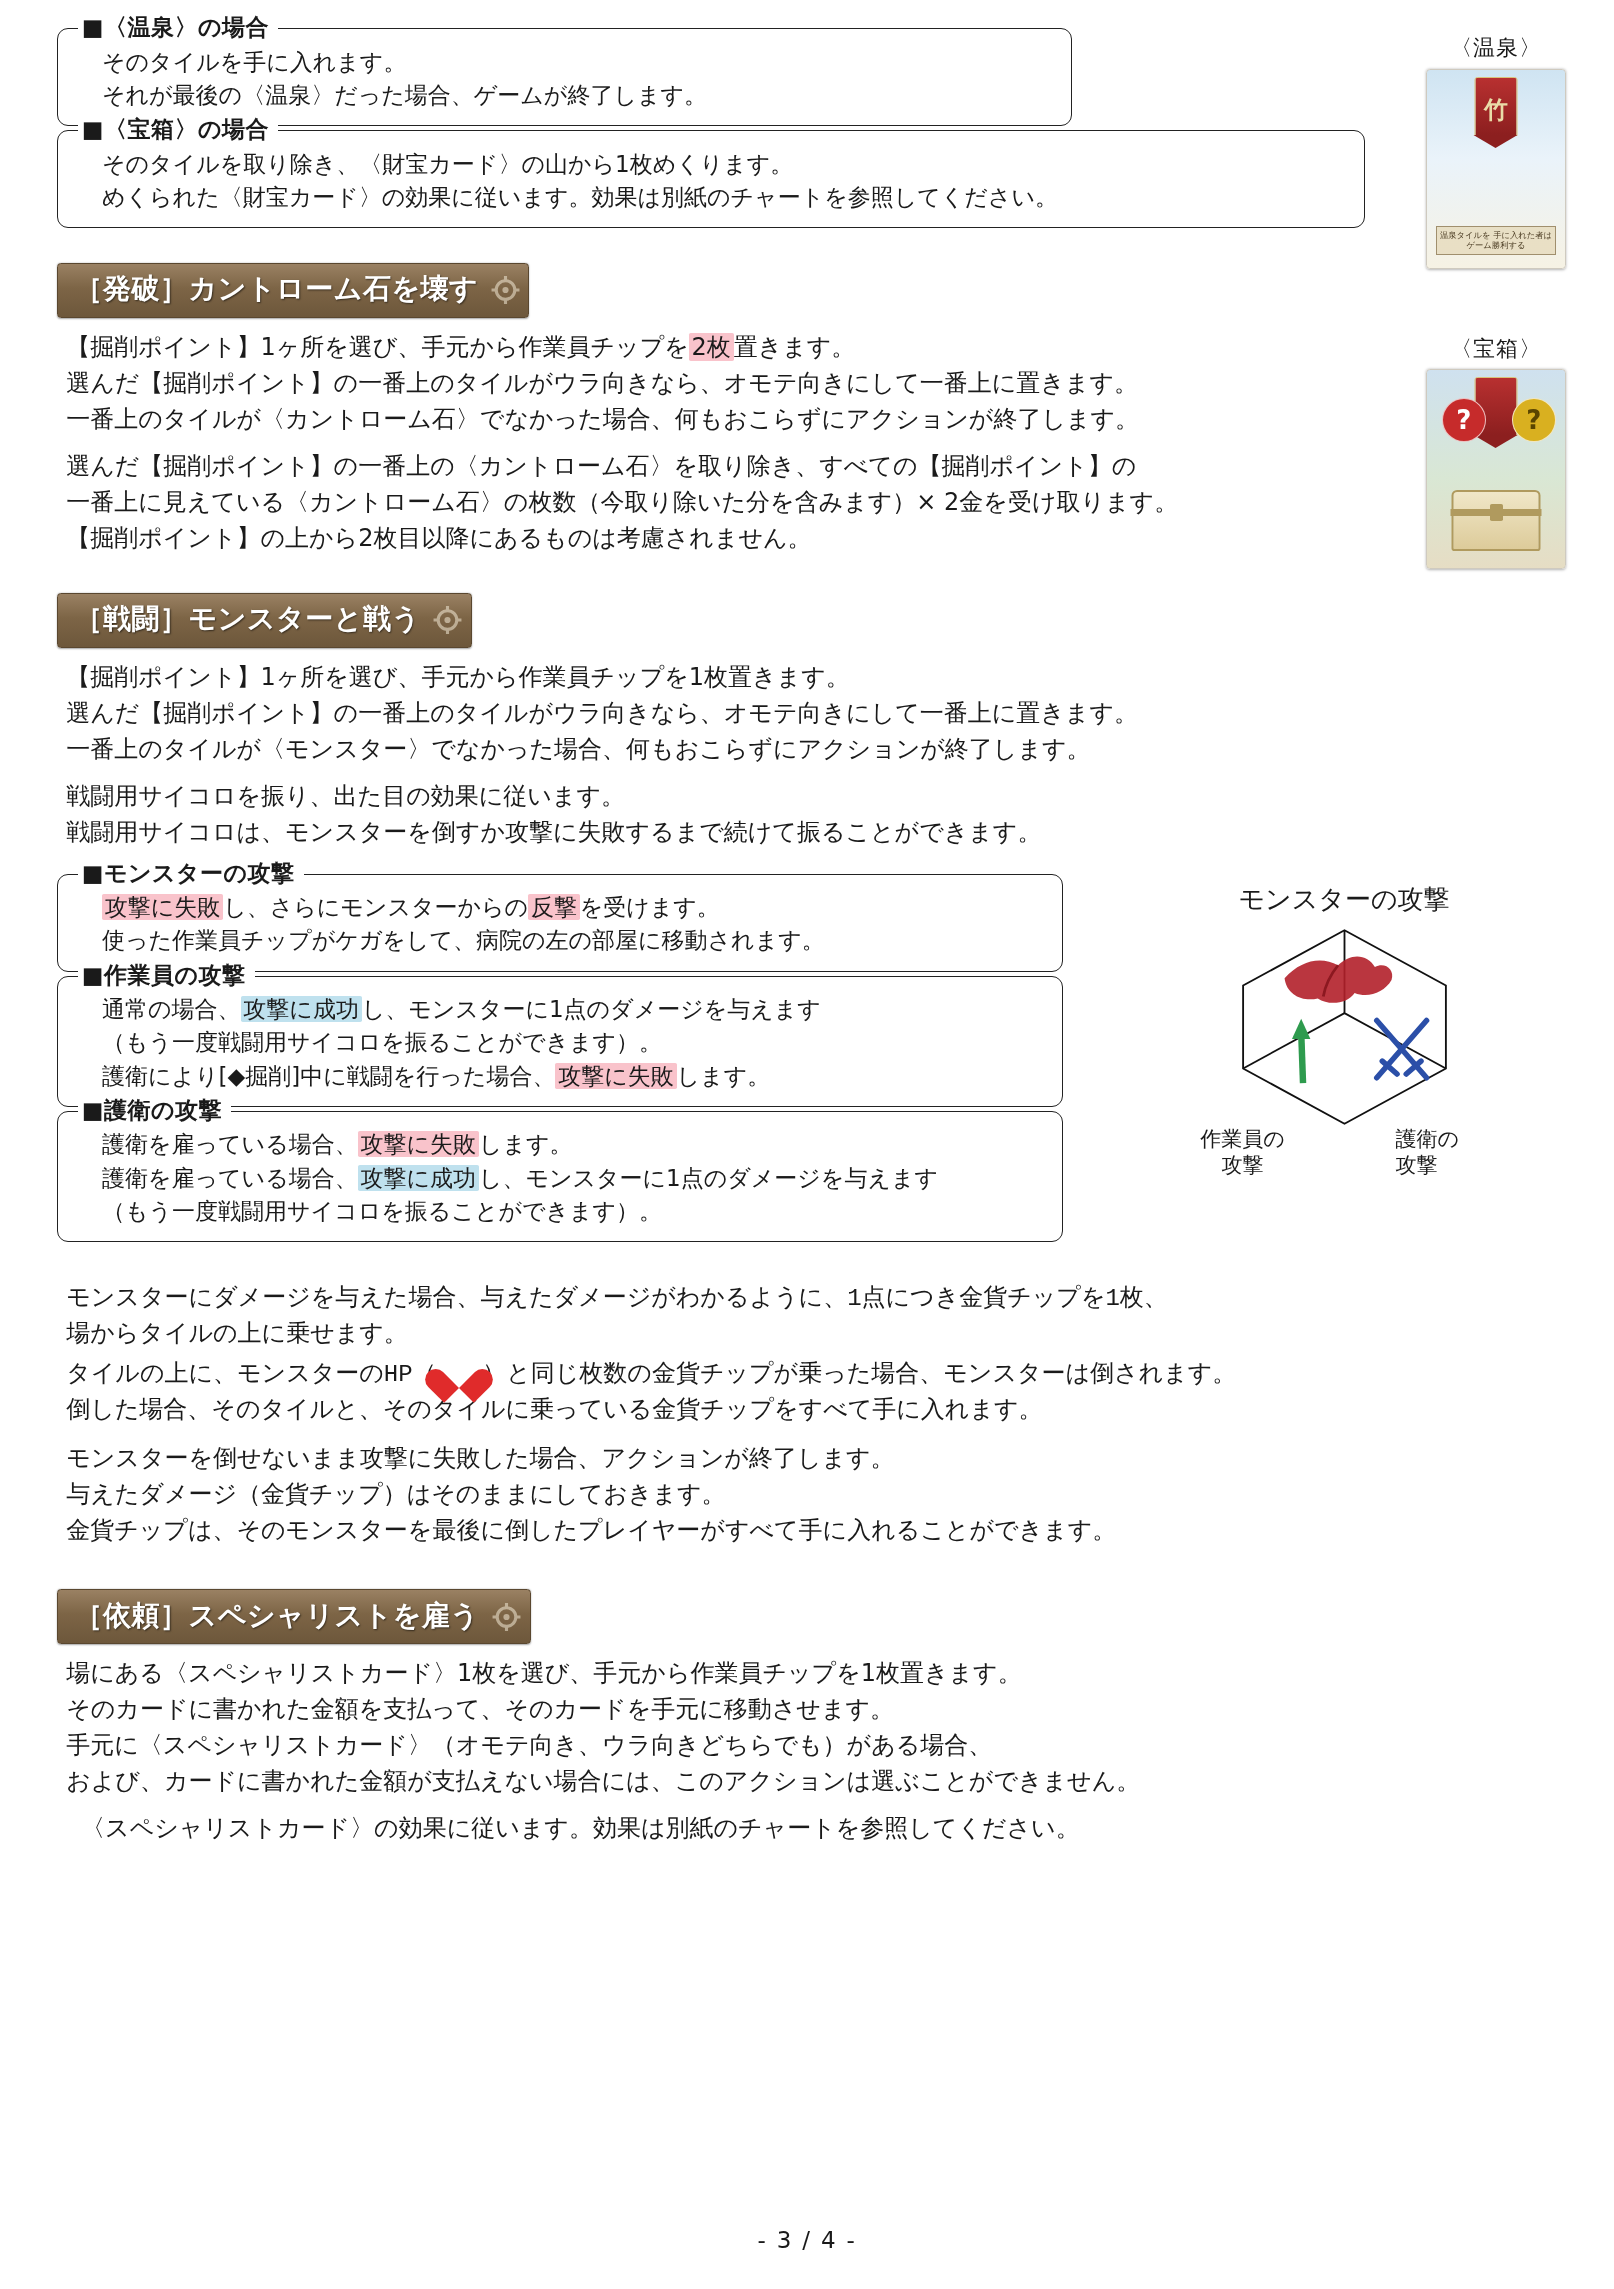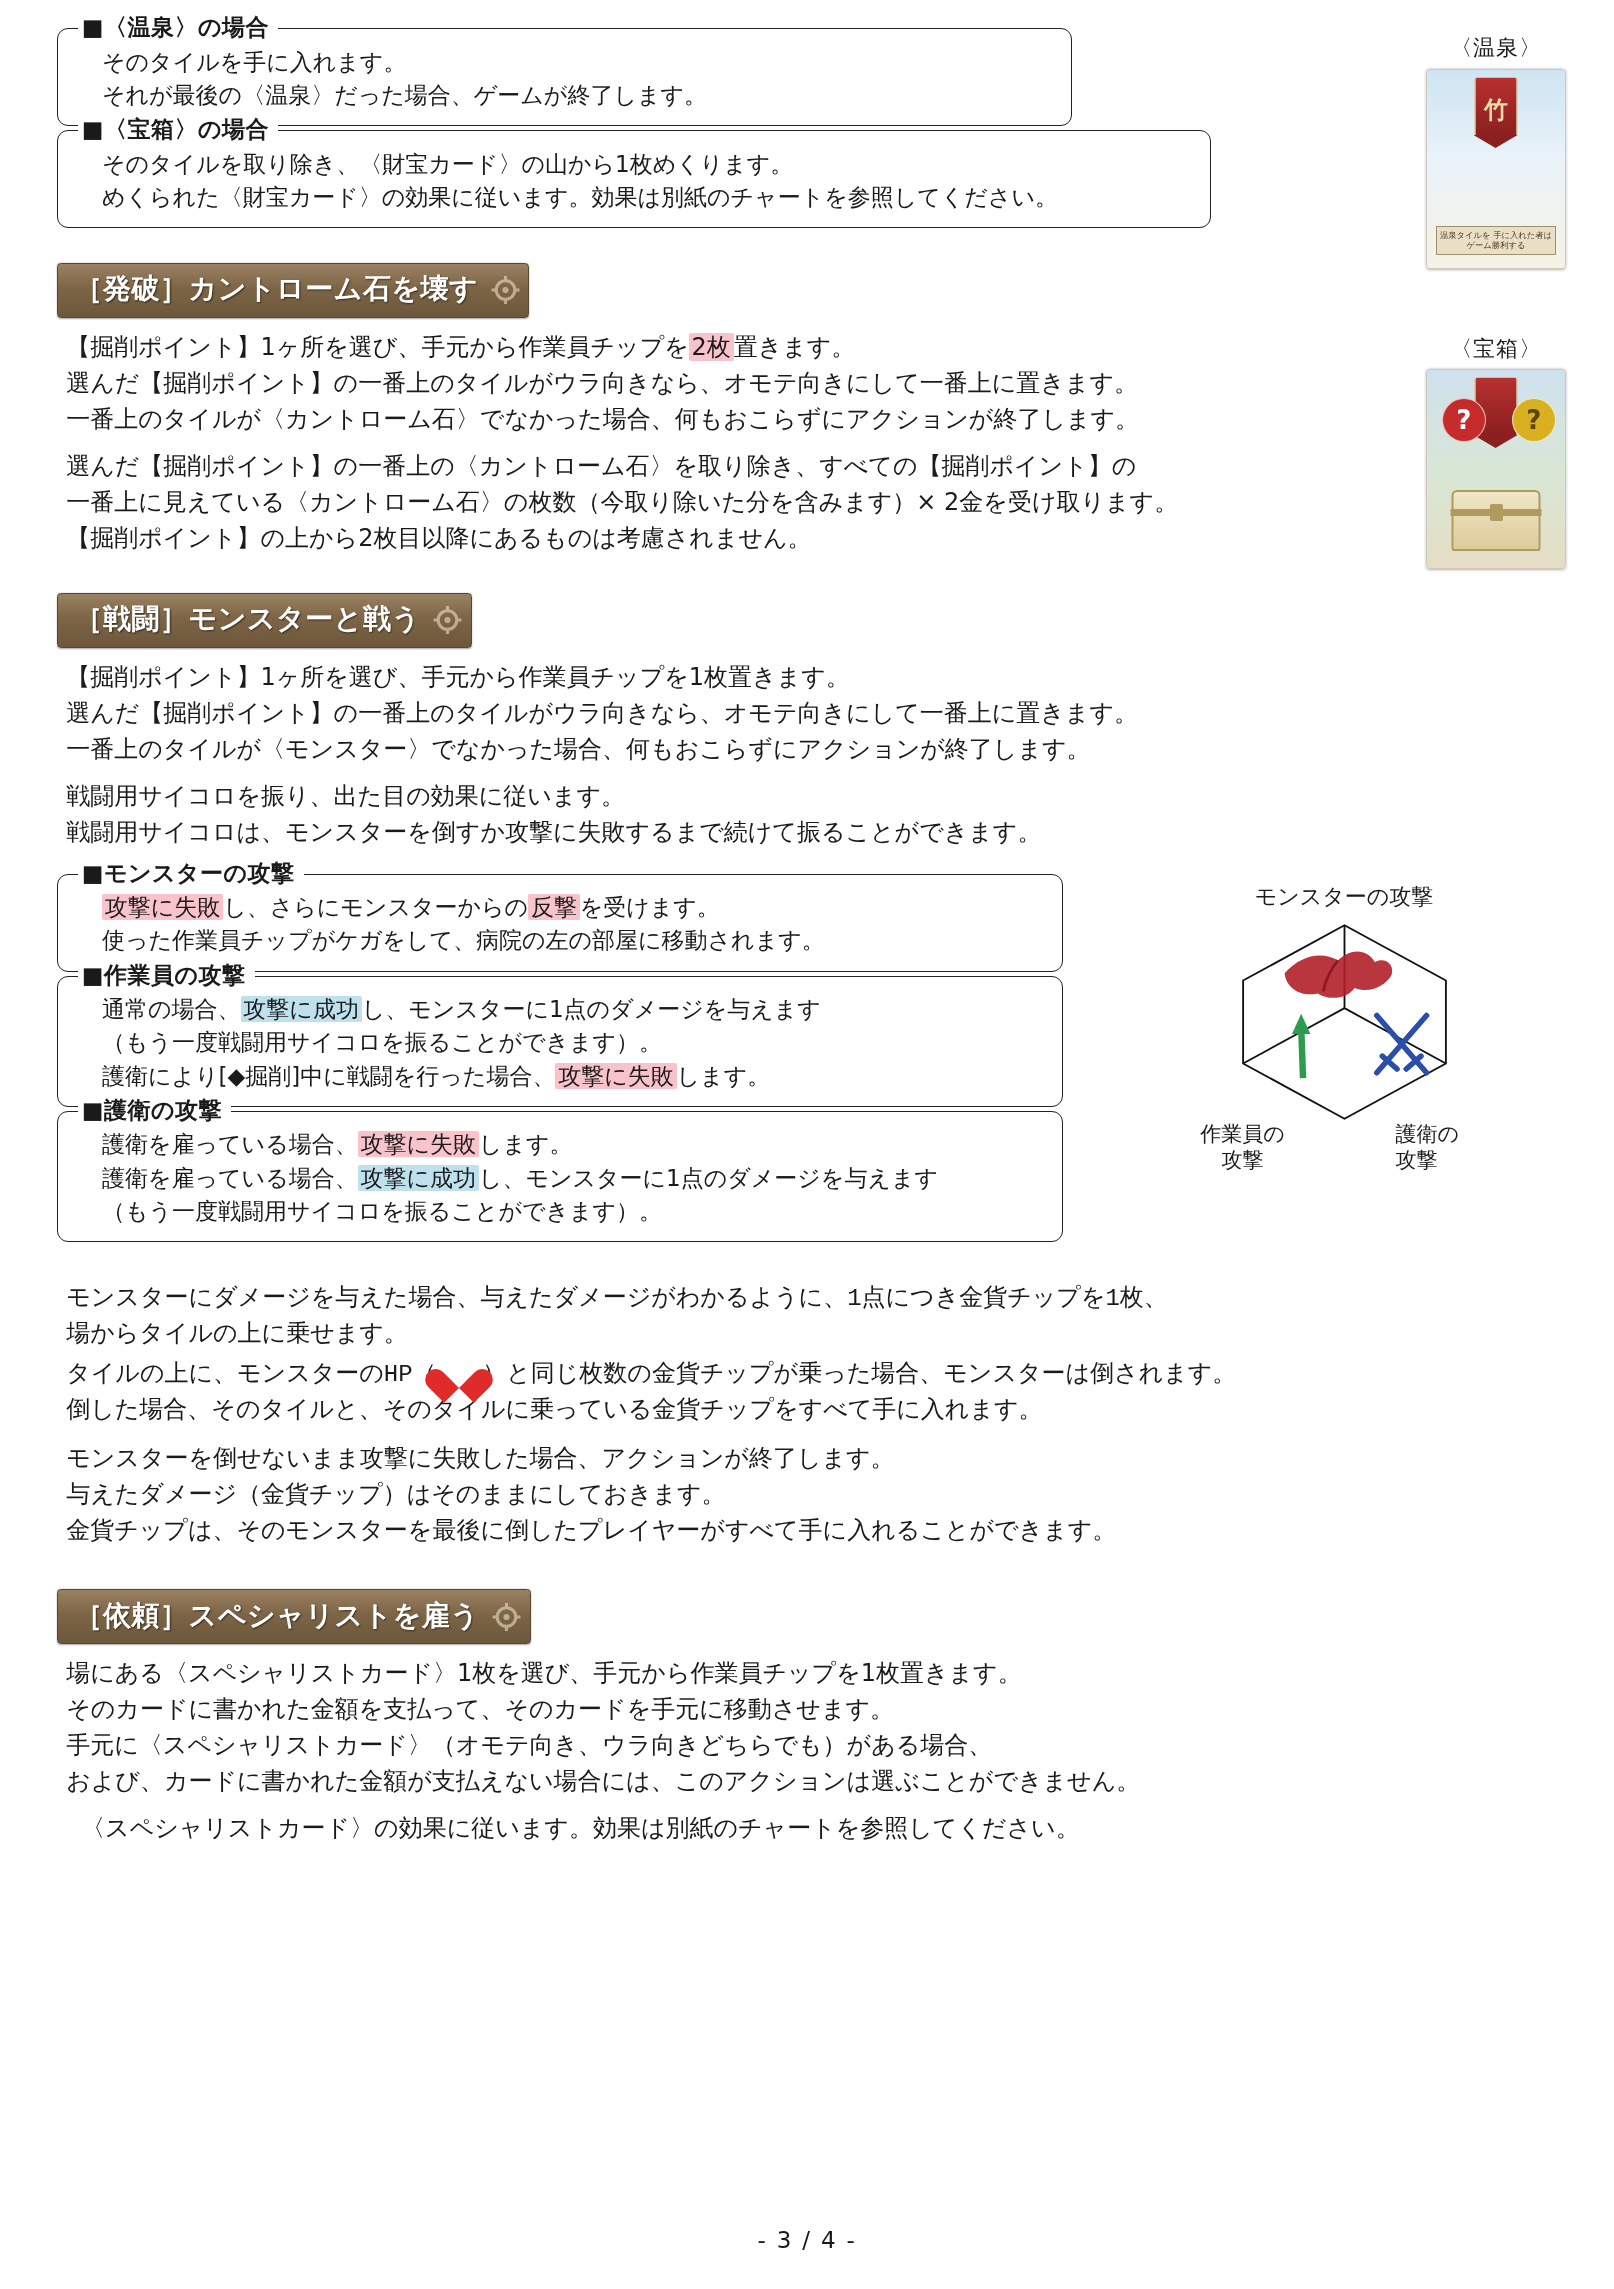--- a/index.html
+++ b/index.html
@@ -161,21 +161,21 @@
     width:13px;height:16.6px;background:#b09a5e;border-radius:1.8px;
   }
 
   
   .dice-fig{
     position:absolute;
     right:37px;
     width:360px;
     text-align:center;
   }
-  .dice-label{font-size:22px;line-height:1.25;}
+  .dice-label{font-size:26px;line-height:1.25;}
   .cube{
     position:relative;
     width:231px;height:212px;
     margin:5.5px auto 0 auto;
   }
   .cube svg{display:block;}
   .lbl-left{position:absolute;left:0;bottom:0;width:138px;text-align:center;font-size:21px;line-height:1.25;}
   .lbl-right{position:absolute;right:0;bottom:0;width:129px;text-align:left;font-size:21px;line-height:1.25;}
 
   
@@ -235,21 +235,21 @@
   <div class="content">
 
     
     <div class="fbox" style="width:1015px;">
       <div class="legend">■〈温泉〉の場合</div>
       <p>そのタイルを手に入れます。</p>
       <p>それが最後の〈温泉〉だった場合、ゲームが終了します。</p>
     </div>
 
 
-    <div class="fbox" style="width:1154px;">
+    <div class="fbox" style="width:1308px;">
       <div class="legend">■〈宝箱〉の場合</div>
       <p>そのタイルを取り除き、〈財宝カード〉の山から1枚めくります。</p>
       <p>めくられた〈財宝カード〉の効果に従います。効果は別紙のチャートを参照してください。</p>
     </div>
 
     <div class="gap" style="height:31px;"></div>
 
     
     <div class="secbar">
       <span class="txt">［発破］カントローム石を壊す</span>

